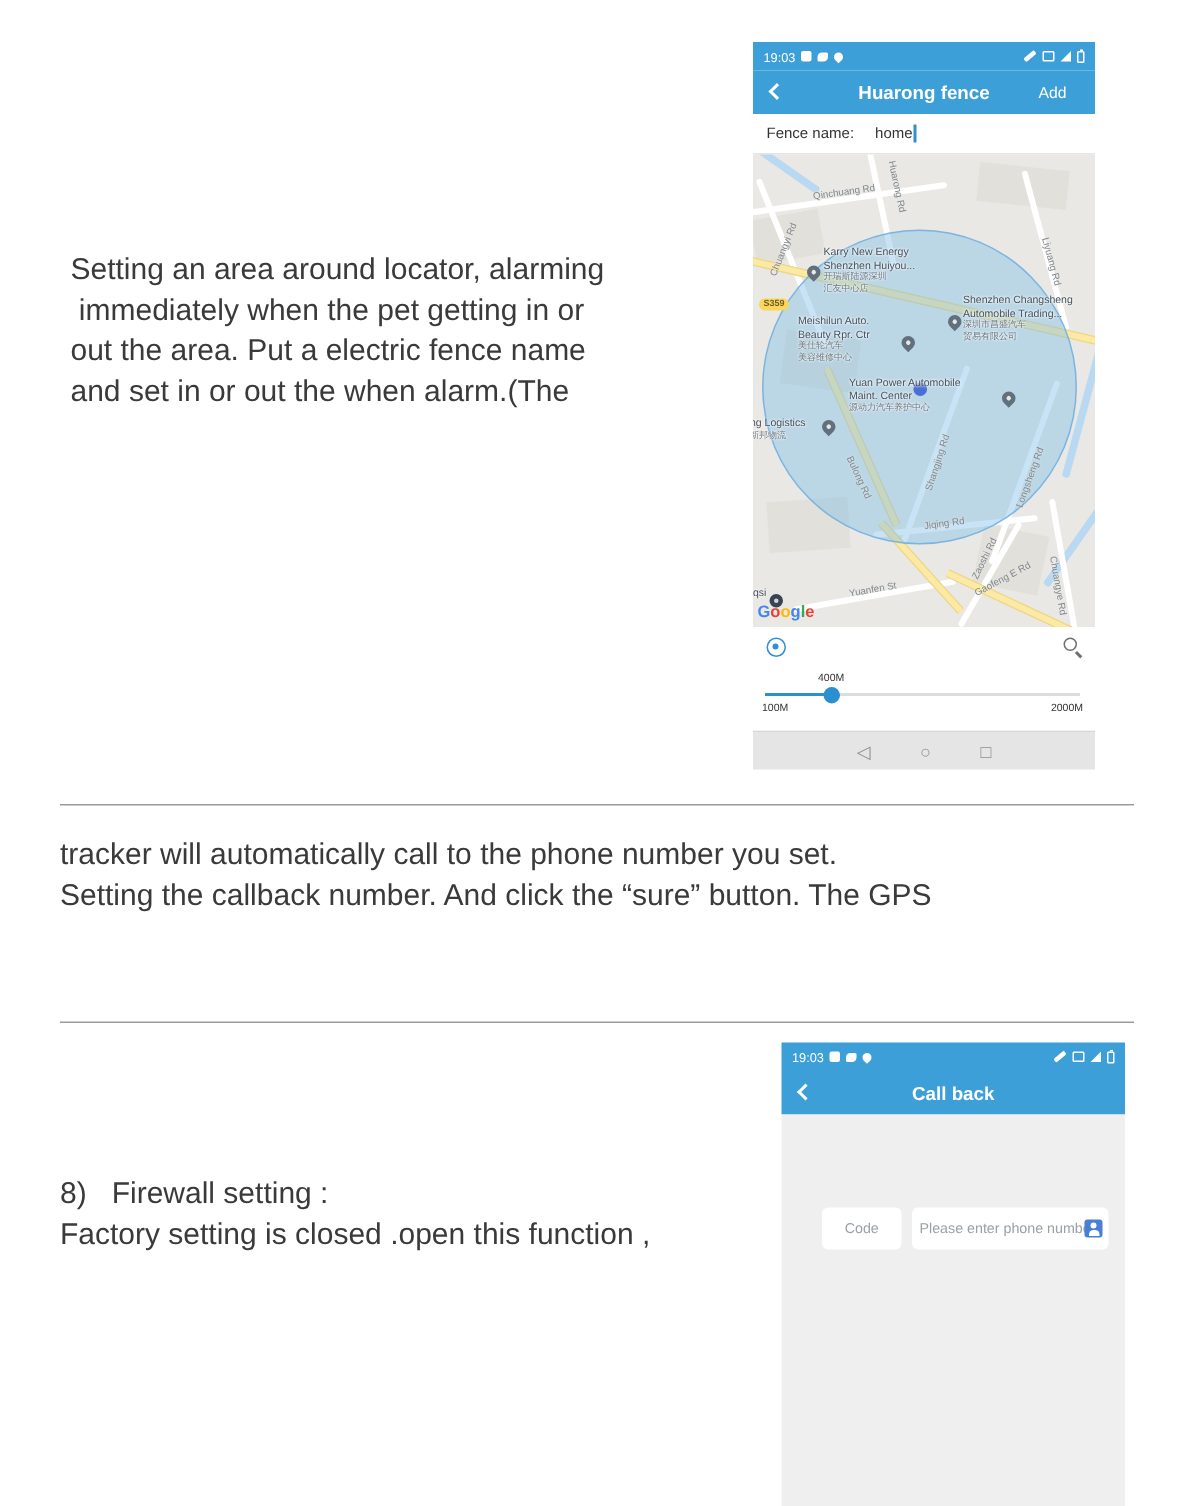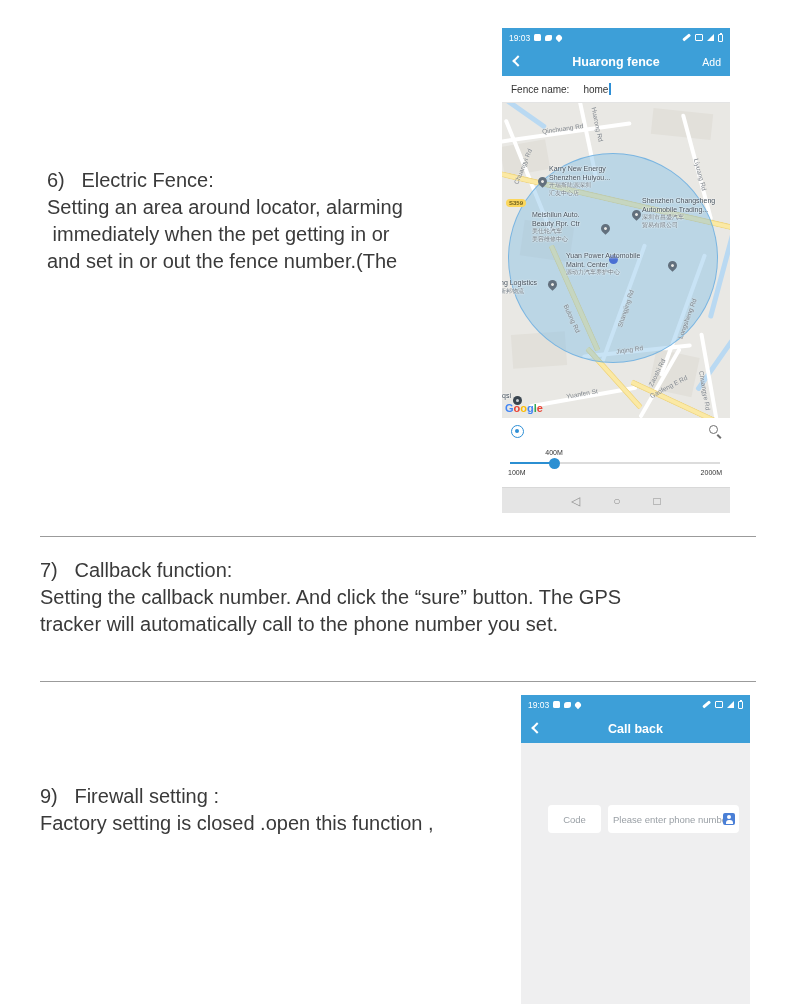--- a/index.html
+++ b/index.html
@@ -26,21 +26,21 @@
   .sb-box { width:8px; height:7px; border:1px solid #fff; border-radius:1px; }
   .sb-signal { width:0; height:0; border-left:7px solid transparent; border-bottom:7px solid #fff; }
   .sb-batt { width:5px; height:8px; border:1px solid #fff; border-radius:1px; position:relative; }
   .sb-batt::before { content:""; position:absolute; top:-2px; left:1px; width:2px; height:1.5px; background:#fff; }
 
   .appbar { height:29px; background:#3d9fd8; color:#fff; position:relative;
     display:flex; align-items:center; justify-content:center; }
   .appbar-title { font-size:12.5px; font-weight:bold; }
   .back-chevron { position:absolute; left:12px; top:10px; width:8px; height:8px;
     border-left:2px solid #fff; border-bottom:2px solid #fff; transform:rotate(45deg); }
-  .appbar-action { position:absolute; right:9px; font-size:10.5px; }
+  .appbar-action { position:absolute; right:19px; font-size:10.5px; }
 
   
   #phone1 { left:502px; top:28px; width:228px; height:485px; }
   .fence-row { height:27px; background:#fff; border-bottom:1px solid #e4e4e4;
     display:flex; align-items:center; padding:0 9px; font-size:10px; color:#333; }
   .fence-row .val { margin-left:14px; }
   .cursor { display:inline-block; width:1.5px; height:12px; background:#2e8fd6; vertical-align:middle; margin-left:1px; }
 
   .map { position:relative; height:315px; background:#e9e8e4; overflow:hidden; }
   .road { position:absolute; height:4px; background:#ffffff; border-radius:2px; }
@@ -108,24 +108,24 @@
   .sure-btn { position:absolute; left:17px; top:100px; width:197px; height:28px; background:#3d9fd8;
     border:none; border-radius:6px; color:#fff; font-size:10.5px; font-weight:bold;
     font-family:inherit; }
 </style>
 </head>
 <body>
 
 <div class="page">
 
   <div class="doc-block" style="left:47px; top:167px;">
-      <div>6)   Electric Fence:</div>
       <div>Setting an area around locator, alarming</div>
       <div> immediately when the pet getting in or</div>
-      <div>and set in or out the fence number.(The</div>
+      <div>out the area. Put a electric fence name</div>
+      <div>and set in or out the when alarm.(The</div>
     </div>
 
   <div class="phone" id="phone1">
     <div class="statusbar">
       <div class="sb-left">
         <span>19:03</span>
         <span class="sb-ico sb-square"></span>
         <span class="sb-ico sb-sim"></span>
         <span class="sb-ico sb-pin"></span>
       </div>
@@ -251,29 +251,28 @@
     <div class="navbar">
       <span class="nav-ico back"></span>
       <span class="nav-ico home"></span>
       <span class="nav-ico recents"></span>
     </div>
   </div>
 
   <div class="divider" style="top:536px;"></div>
 
   <div class="doc-block" style="left:40px; top:557px;">
-      <div>7)   Callback function:</div>
+      <div>tracker will automatically call to the phone number you set.</div>
       <div>Setting the callback number. And click the “sure” button. The GPS</div>
-      <div>tracker will automatically call to the phone number you set.</div>
     </div>
 
   <div class="divider" style="top:681px;"></div>
 
   <div class="doc-block" style="left:40px; top:783px;">
-      <div>9)   Firewall setting :</div>
+      <div>8)   Firewall setting :</div>
       <div>Factory setting is closed .open this function ,</div>
     </div>
 
   <div class="phone" id="phone2">
     <div class="statusbar">
       <div class="sb-left">
         <span>19:03</span>
         <span class="sb-ico sb-square"></span>
         <span class="sb-ico sb-sim"></span>
         <span class="sb-ico sb-pin"></span>

